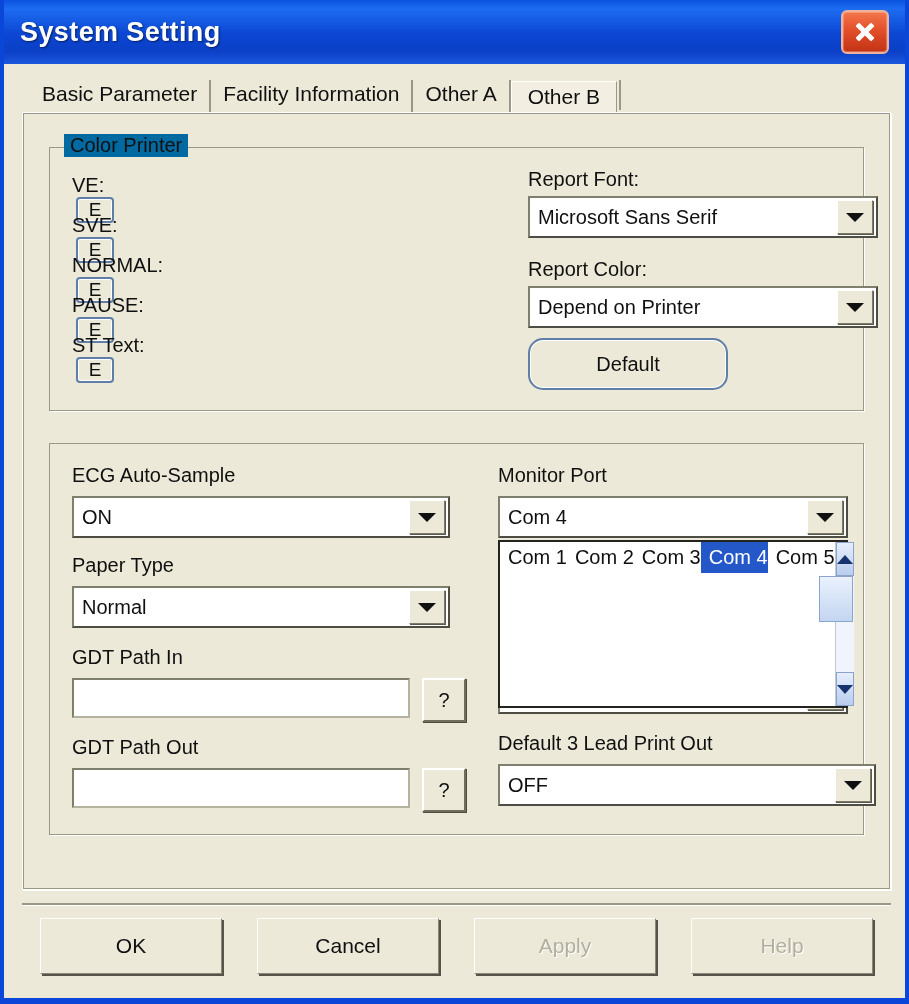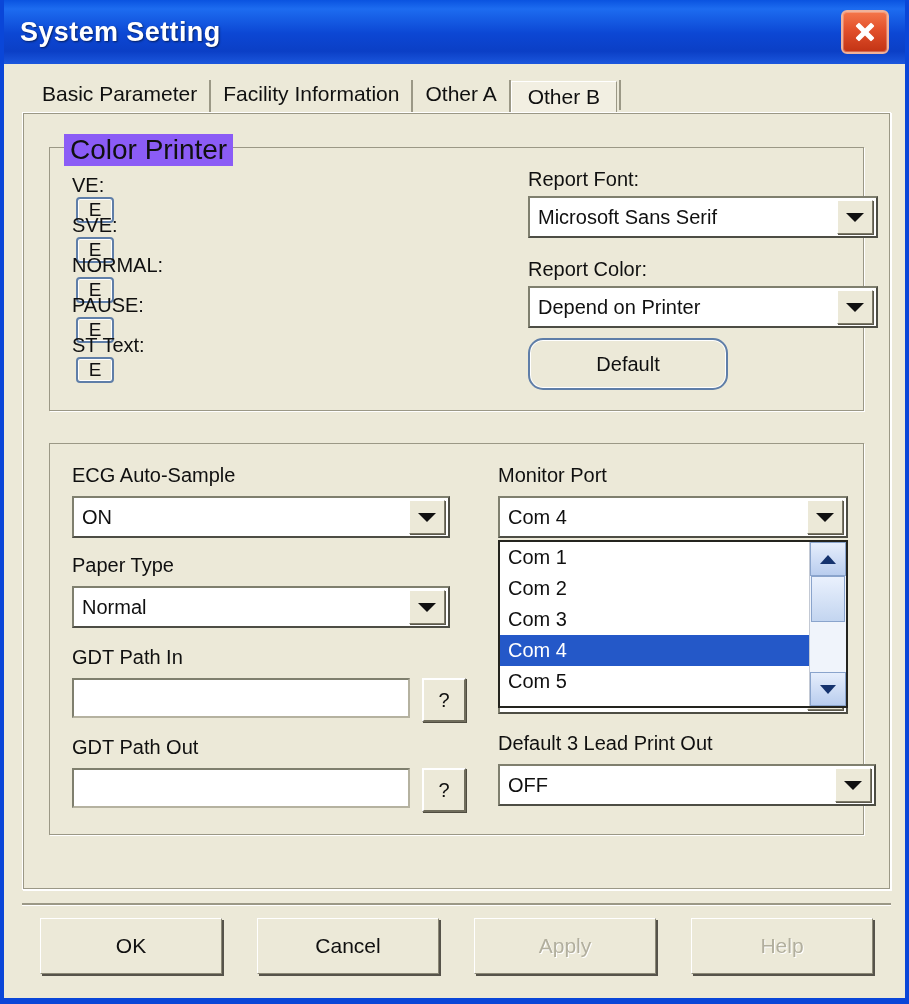--- a/index.html
+++ b/index.html
@@ -123,23 +123,23 @@
   
   .groupbox {
     position: absolute;
     border: 1px solid #9b9886;
     box-shadow: 1px 1px 0 #ffffff;
   }
   .group-legend {
     position: absolute;
     top: -14px;
     left: 14px;
-    background: #8b5cf6;
+    background: #0369a1;
     padding: 0 6px;
-    font-size: 28px;
+    font-size: 20px;
     color: #101010;
   }
 
   #group-color-printer { left: 26px; top: 34px; right: 26px; height: 262px; }
   #group-misc          { left: 26px; top: 330px; right: 26px; height: 390px; }
 
   
   .cp-row {
     position: absolute;
     display: flex;
@@ -274,21 +274,22 @@
     position: absolute;
     background: #ffffff;
     border: 2px solid #24241e;
     z-index: 50;
     box-sizing: border-box;
     display: flex;
   }
   .dd-items {
     flex: 1;
     display: flex;
-    flex-direction: column;
+    flex-direction: row;
+    text-align: right;
   }
   .dd-item {
     height: 31px;
     line-height: 31px;
     font-size: 20px;
     padding-left: 8px;
     color: #101010;
     white-space: nowrap;
     cursor: pointer;
   }

